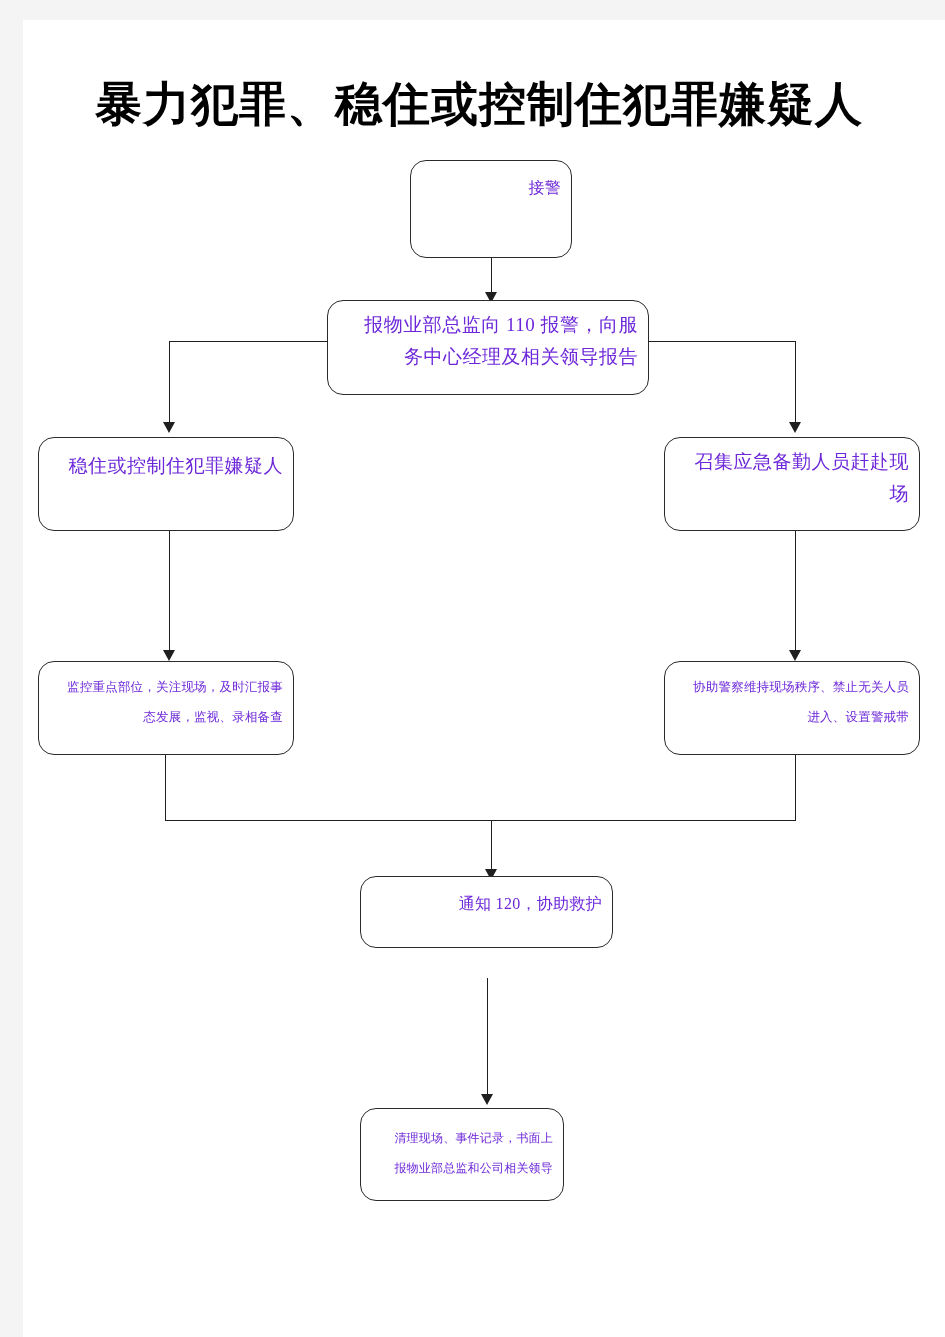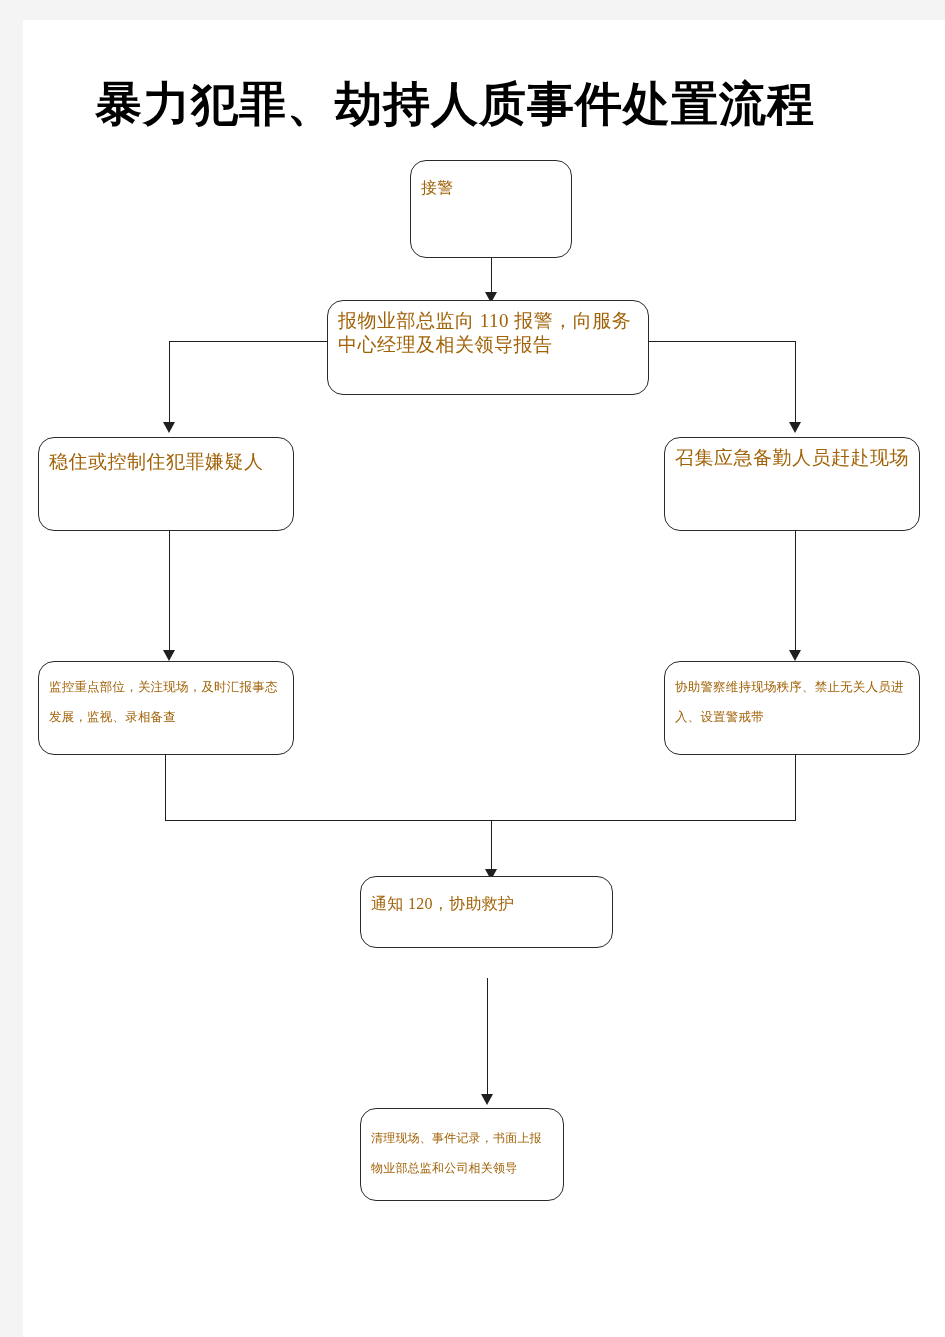--- a/index.html
+++ b/index.html
@@ -57,32 +57,32 @@
     white-space: pre-wrap;
   }
 
   
   .node {
     position: absolute;
     box-sizing: border-box;
     border: 1.3px solid #2a2a2a;
     border-radius: 16px;
     background: #ffffff;
-    color: #a16207;
-    text-align: left;
+    color: #6d28d9;
+    text-align: right;
     padding-top: 12px;
-    padding-left: 10px;
+    padding-left: 22px;
     padding-right: 10px;
     font-family: "Liberation Serif", "DejaVu Serif", serif;
   }
   .node .txt {
     display: block;
     width: 100%;
   }
-  .n-lg  .txt { font-size: 19px; line-height: 24px; letter-spacing: 0.5px; }
+  .n-lg  .txt { font-size: 19px; line-height: 32px; letter-spacing: 0.5px; }
   .n-md  .txt { font-size: 16px; line-height: 30px; letter-spacing: 0.3px; }
   .n-sm  .txt { font-size: 12.5px; line-height: 30px; letter-spacing: 0.2px; }
   .n-xs  .txt { font-size: 12px; line-height: 30px; letter-spacing: 0.2px; }
 
   
   .vline {
     position: absolute;
     width: 0;
     border-left: 1.4px solid #1f1f1f;
   }
@@ -102,21 +102,21 @@
 </style>
 </head>
 <body>
 
 <div id="page">
 
   <div id="top-margin"></div>
   <div id="left-margin"></div>
   <div id="page-sheet"></div>
 
-  <div id="title">暴力犯罪、劫持人质事件处置流程</div>
+  <div id="title">暴力犯罪、稳住或控制住犯罪嫌疑人</div>
 
   <div class="node n-md" style="left:410px; top:160px; width:162px; height:98px;">
     <span class="txt">接警</span>
   </div>
 
   <div class="vline" style="left:491px; top:258px; height:40px;"></div>
   <div class="arrow" style="left:485px; top:292px;"></div>
 
   <div class="node n-lg" style="left:327px; top:300px; width:322px; height:95px; padding-top:8px;">
     <span class="txt">报物业部总监向 110 报警，向服务中心经理及相关领导报告</span>

